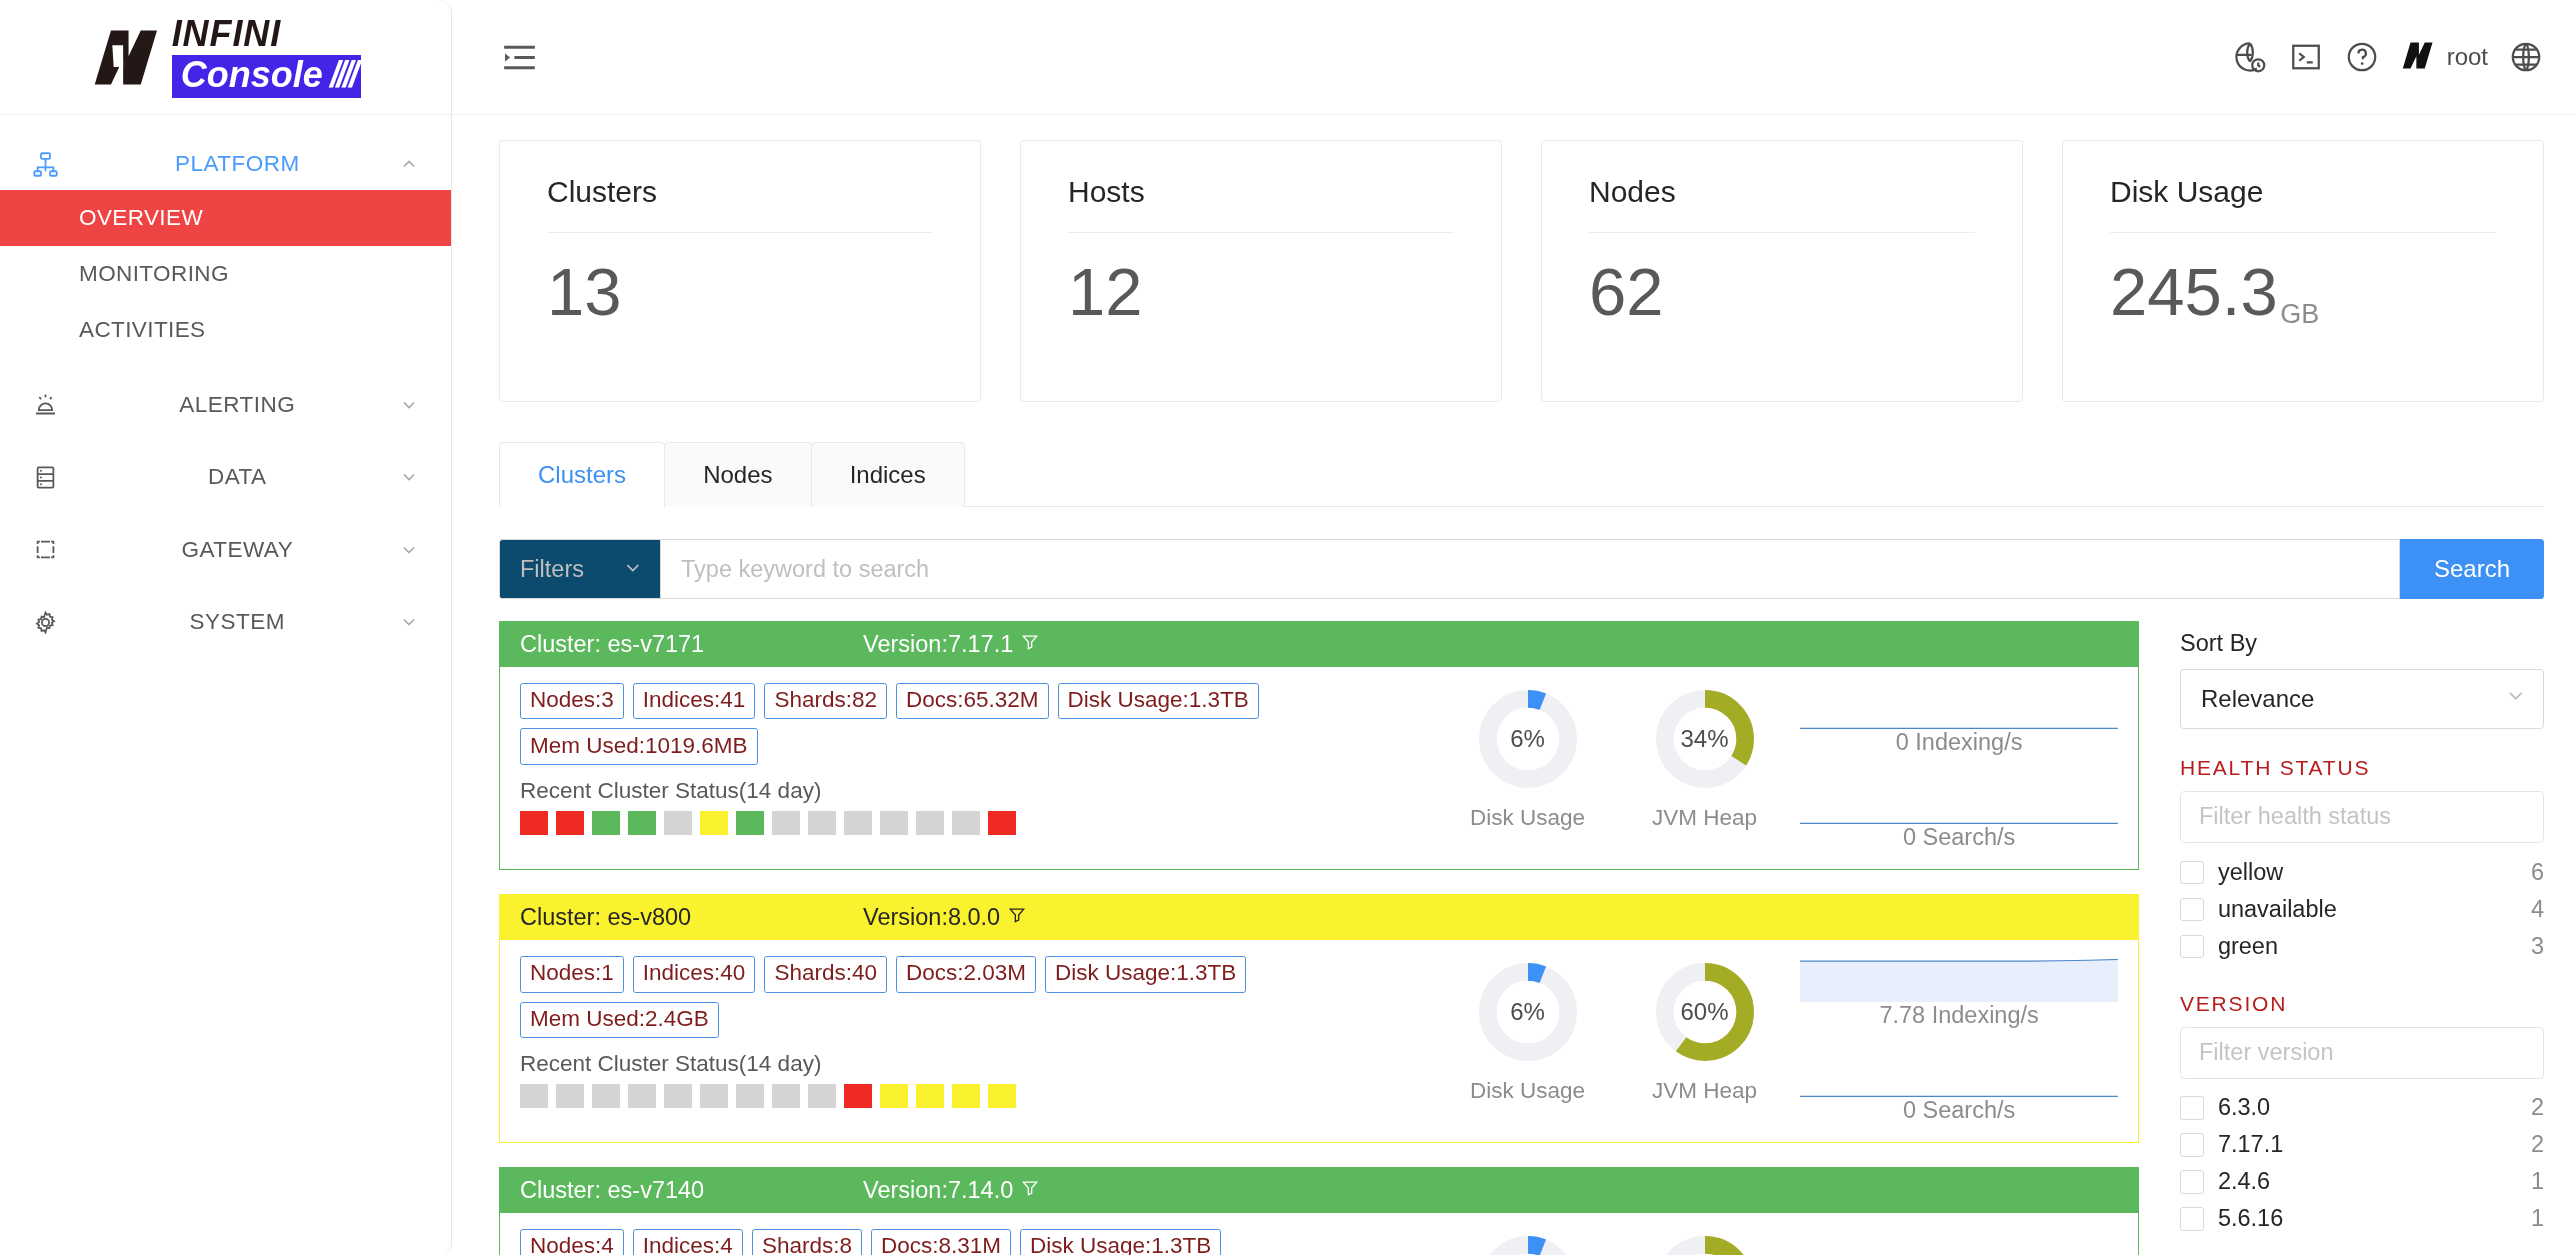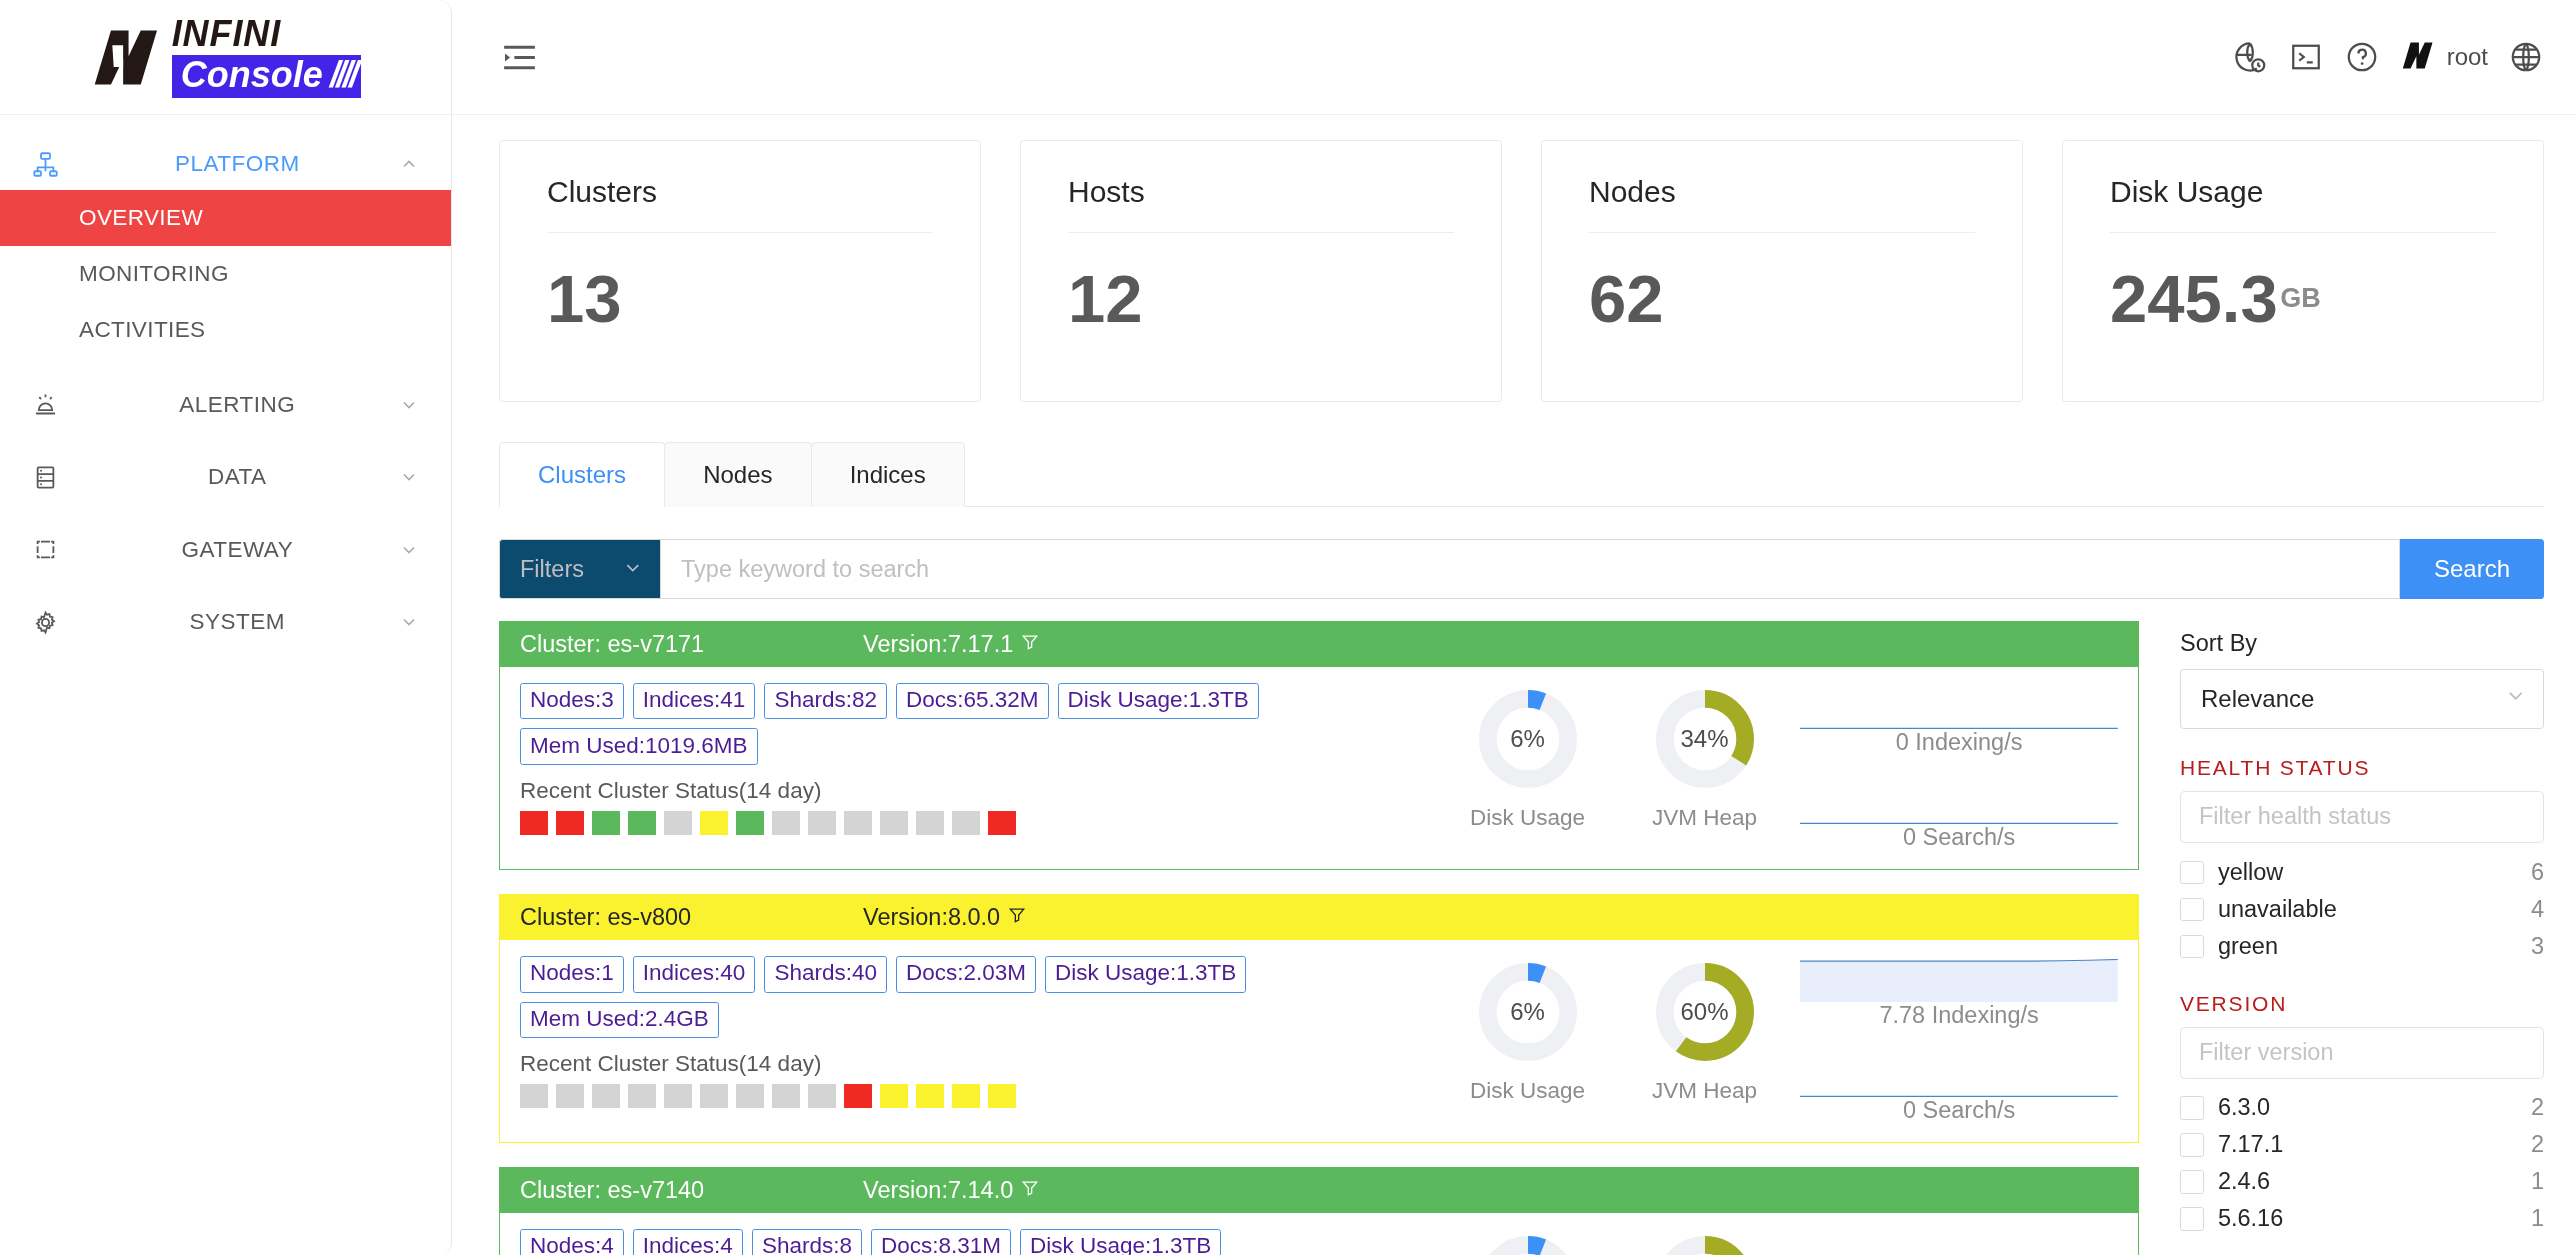--- a/index.html
+++ b/index.html
@@ -85,22 +85,22 @@
   
   .stats { display: flex; gap: 39px; }
   .stat-card {
     flex: 1; height: 262px; background: #fff;
     border: 0.9px solid #e9e9e9; border-radius: 3.6px;
     padding: 34px 47px 0 47px;
   }
   .stat-title { font-size: 30px; color: #262626; line-height: 1.1; }
   .stat-rule { height: 0.9px; background: #ededed; margin: 23.5px 0 0 0; }
   .stat-value {
-    font-size: 67px; color: #595959; font-weight: 700;
-    line-height: 1.15; margin-top: 28px; display: flex; align-items: center;
+    font-size: 67px; color: #595959; font-weight: 400;
+    line-height: 1.15; margin-top: 21px; display: flex; align-items: flex-end;
   }
   .stat-unit { font-size: 27px; color: #8c8c8c; margin-left: 2.7px; }
 
   
   .tabs { display: flex; align-items: flex-end; margin-top: 40px; position: relative; }
   .tabs::after {
     content: ""; position: absolute; left: 0; right: 0; bottom: 0;
     height: 0.9px; background: #e8e8e8;
   }
   .tab {
@@ -153,21 +153,21 @@
   }
   .ccard.green .ccard-head { background: #5cb85c; color: #ffffff; }
   .ccard.yellow .ccard-head { background: #fbf22f; color: #262626; }
   .ccard-name { width: 343px; flex: 0 0 343px; }
   .ccard-version { display: flex; align-items: center; gap: 7.2px; }
   .ccard-body { display: flex; padding: 16px 20px 18px 20px; }
   .ccard-left { flex: 1; min-width: 0; }
   .badges { display: flex; flex-wrap: wrap; gap: 9px; }
   .badge {
     border: 0.9px solid #4a90e2; border-radius: 2.7px;
-    padding: 3.6px 9px 5.4px 9px; font-size: 22.5px; color: #4c1d95;
+    padding: 3.6px 9px 5.4px 9px; font-size: 22.5px; color: #7f1d1d;
     line-height: 1.15; white-space: nowrap;
   }
   .recent-label { font-size: 22.5px; color: #595959; margin-top: 12.6px; }
   .status-strip { display: flex; gap: 8px; margin-top: 7.2px; }
   .sq { width: 28px; height: 23.5px; }
   .sq.red { background: #ee2a23; }
   .sq.green { background: #5cb85c; }
   .sq.yellow { background: #fbf22f; }
   .sq.gray { background: #d4d4d4; }
 

